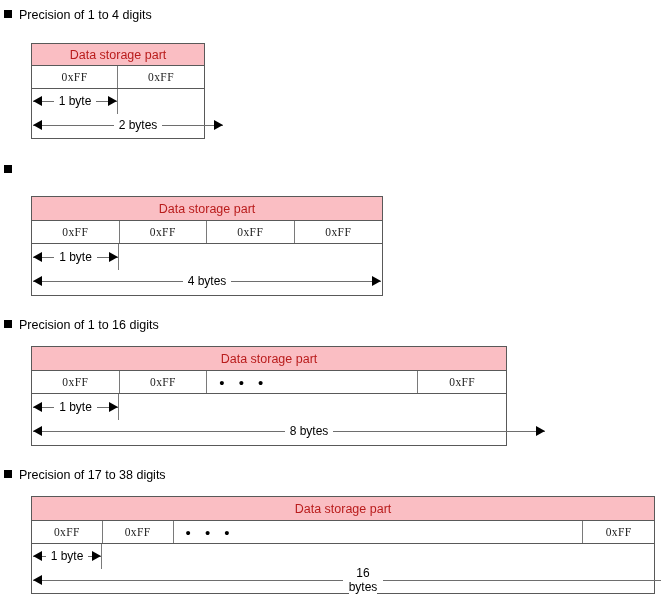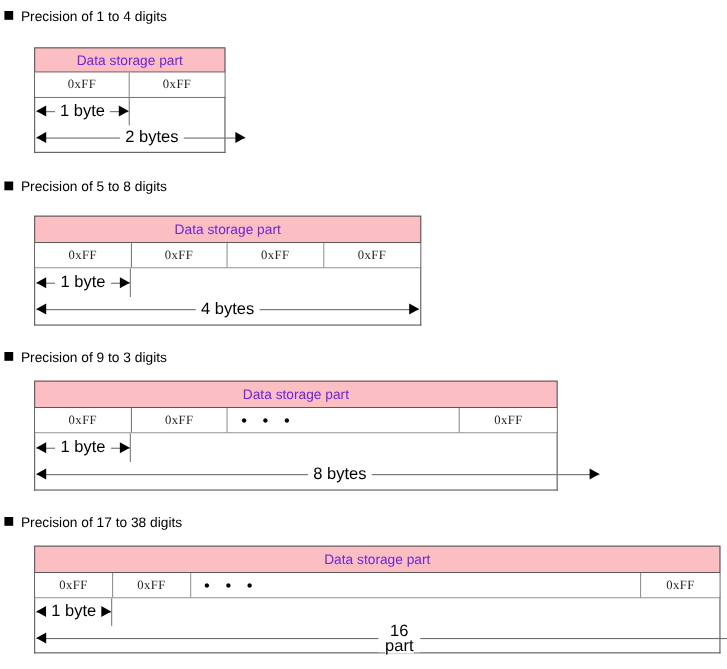--- a/index.html
+++ b/index.html
@@ -28,21 +28,21 @@
   }
   
   .diagram{position:absolute;}
   .hdr{
     position:absolute;
     background:#fabec3;
     border:1px solid #595959;
     box-sizing:border-box;
     font-size:12.5px;
     display:flex;align-items:center;justify-content:center;
-    color:#6d28d9;
+    color:#b91c1c;
   }
   .cellrow{
     position:absolute;
     border:1px solid #595959;
     border-top:none;
     box-sizing:border-box;
     display:flex;
   }
   .cell{
     box-sizing:border-box;
@@ -95,21 +95,21 @@
     border-bottom:5px solid transparent;
     transform:translateY(-50%);
   }
   .meas .ah.l{left:0;border-right:9px solid #000;}
   .meas .ah.r{right:0;border-left:9px solid #000;}
   .meas .lbl{
     position:relative;
     margin:0 auto;
     background:#fff;
     padding:0 5px;
-    font-size:15px;
+    font-size:12px;
     line-height:14px;
     z-index:2;
     text-align:center;
     white-space:nowrap;
   }
   .meas .lbl.two{
     line-height:13px;
     padding:0 6px;
   }
   .meas .lbl.two .b{
@@ -154,21 +154,21 @@
       <div class="ah r"></div>
       <div class="lbl">2 bytes</div>
     </div>
 
   </div>
 </div>
 
 <div class="section">
 
   <div class="heading" style="left:4px;top:163px;">
-    <span class="bullet"></span><span>Precision of 5 to 8 digits</span>
+    <span class="bullet"></span>
   </div>
 
   <div class="diagram">
 
     <div class="hdr" style="left:31px;top:196px;width:352px;height:25px;">Data storage part</div>
 
     <div class="cellrow" style="left:31px;top:221px;width:352px;height:23px;">
       <div class="cell" style="width:88px;">0xFF</div>
       <div class="cell" style="width:88px;">0xFF</div>
       <div class="cell" style="width:88px;">0xFF</div>
@@ -192,21 +192,21 @@
       <div class="ah r"></div>
       <div class="lbl">4 bytes</div>
     </div>
 
   </div>
 </div>
 
 <div class="section">
 
   <div class="heading" style="left:4px;top:318px;">
-    <span class="bullet"></span><span>Precision of 9 to 3 digits</span>
+    <span class="bullet"></span><span>Precision of 1 to 16 digits</span>
   </div>
 
   <div class="diagram">
 
     <div class="hdr" style="left:31px;top:346px;width:476px;height:25px;">Data storage part</div>
 
     <div class="cellrow" style="left:31px;top:371px;width:476px;height:23px;">
       <div class="cell" style="width:88px;">0xFF</div>
       <div class="cell" style="width:88px;">0xFF</div>
       <div class="cell dots" style="width:212px;">• • •</div>
@@ -259,17 +259,17 @@
       <div class="line"></div>
       <div class="ah l"></div>
       <div class="ah r"></div>
       <div class="lbl">1 byte</div>
     </div>
 
     <div class="meas" style="left:33px;top:572px;width:660px;">
       <div class="line"></div>
       <div class="ah l"></div>
       <div class="ah r"></div>
-      <div class="lbl two"><span>16</span><span class="b">part</span></div>
+      <div class="lbl two"><span>16</span><span class="b">bytes</span></div>
     </div>
 
   </div>
 </div>
 
 </body></html>

